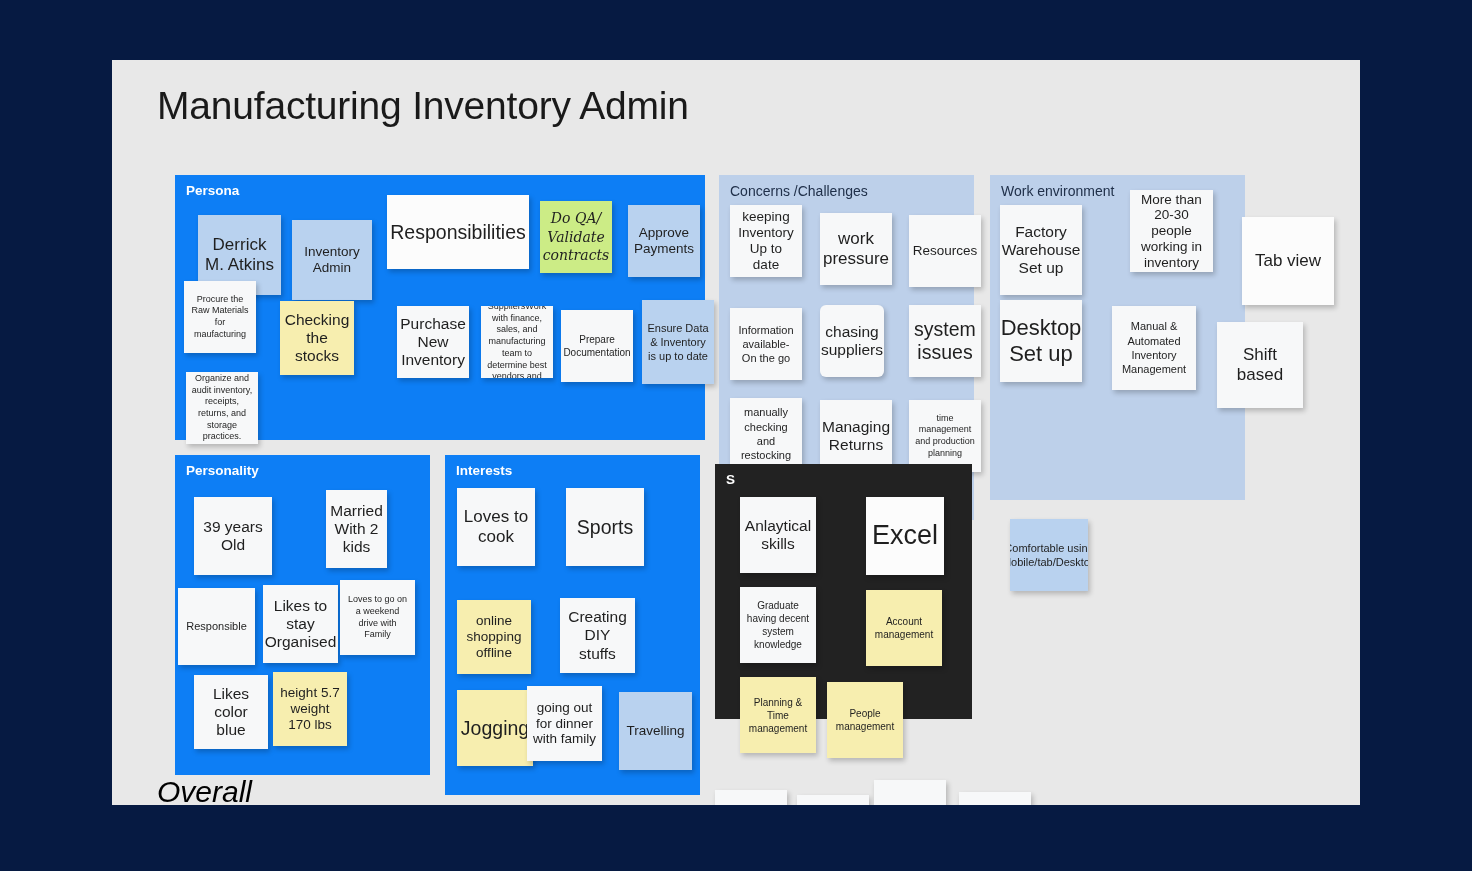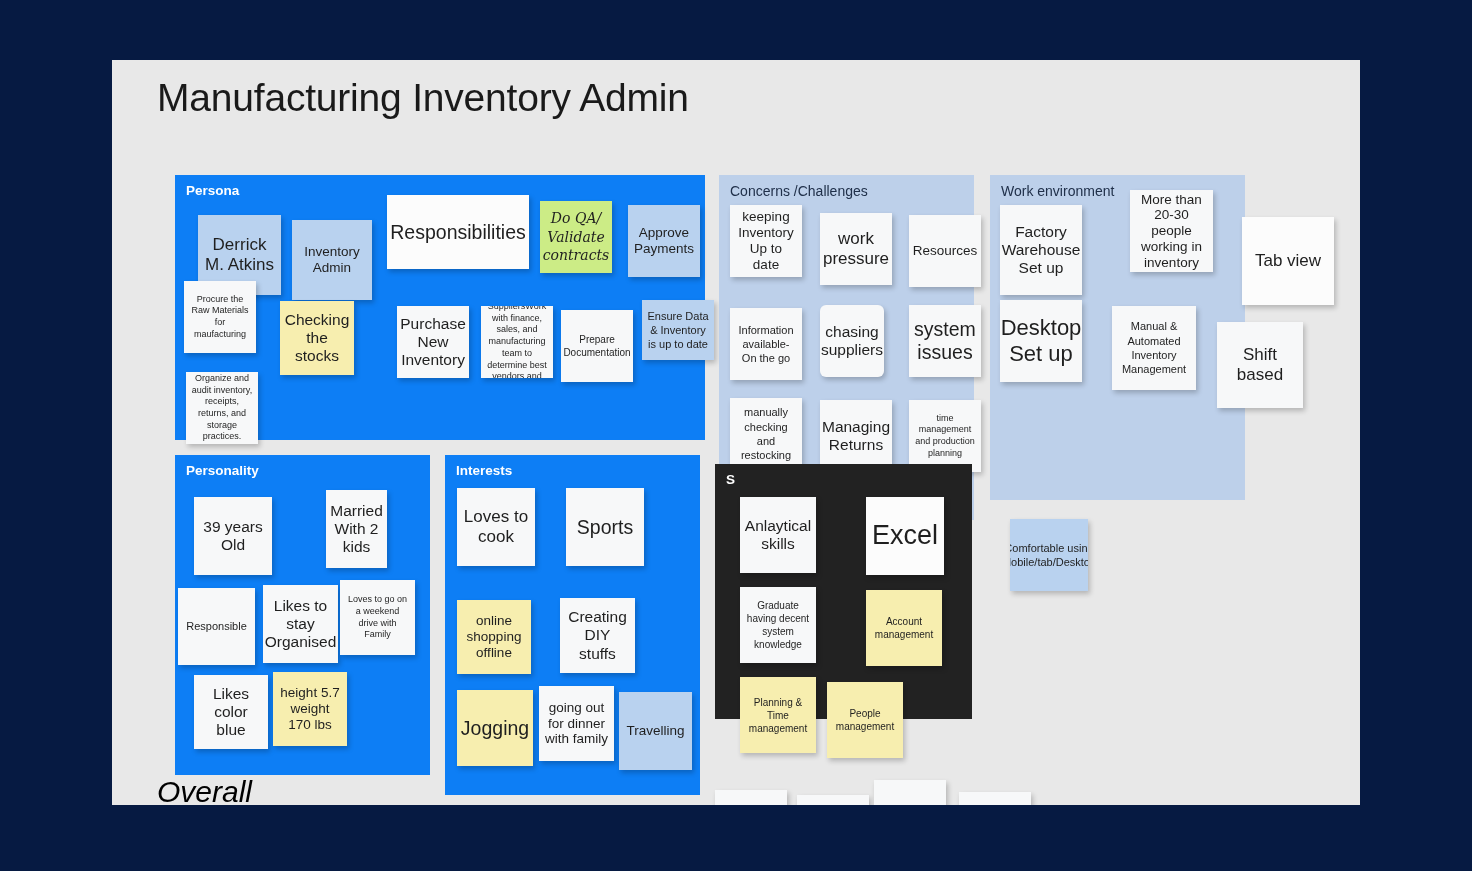--- a/index.html
+++ b/index.html
@@ -20,21 +20,21 @@
     top: 60px;
     width: 1248px;
     height: 745px;
     background: #e8e8e8;
     overflow: hidden;
   }
 
   #board-title {
     position: absolute;
     left: 45px;
-    top: 16px;
+    top: 24px;
     font-size: 39px;
     font-weight: 400;
     color: #1a1a1a;
     letter-spacing: -0.2px;
     white-space: nowrap;
   }
 
   .panel {
     position: absolute;
     box-sizing: border-box;
@@ -127,21 +127,21 @@
   <div class="note n-yellow fs15" style="left:168px; top:241px; width:74px; height:74px;">Checking the stocks</div>
 
   <div class="note n-white fs9" style="left:72px; top:221px; width:72px; height:72px;">Procure the Raw Materials for maufacturing</div>
 
   <div class="note n-white fs15" style="left:285px; top:246px; width:72px; height:72px;">Purchase New Inventory</div>
 
   <div class="note n-white fs9" style="left:369px; top:246px; width:72px; height:72px;">Evaluate SuppliersWork with finance, sales, and manufacturing team to determine best vendors and distributors</div>
 
   <div class="note n-white fs10" style="left:449px; top:250px; width:72px; height:72px;">Prepare Documentation</div>
 
-  <div class="note n-lblue fs11" style="left:530px; top:240px; width:72px; height:60px;">Ensure Data &amp; Inventory is up to date</div>
+  <div class="note n-lblue fs11" style="left:530px; top:240px; width:72px; height:84px;">Ensure Data &amp; Inventory is up to date</div>
 
   <div class="note n-white fs9" style="left:74px; top:312px; width:72px; height:72px;">Organize and audit inventory, receipts, returns, and storage practices.</div>
 
   <div class="panel panel-lblue" style="left:607px; top:115px; width:255px; height:345px;">
     <div class="panel-label lblue-label">Concerns /Challenges</div>
   </div>
 
   <div class="note n-white fs13" style="left:618px; top:145px; width:72px; height:72px;">keeping Inventory Up to date</div>
 
   <div class="note n-white fs17" style="left:708px; top:153px; width:72px; height:72px;">work pressure</div>
@@ -201,21 +201,21 @@
   <div class="note n-white fs17" style="left:345px; top:428px; width:78px; height:78px;">Loves to cook</div>
 
   <div class="note n-white fs19" style="left:454px; top:428px; width:78px; height:78px;">Sports</div>
 
   <div class="note n-yellow fs13" style="left:345px; top:540px; width:74px; height:74px;">online shopping offline</div>
 
   <div class="note n-white fs15" style="left:448px; top:538px; width:75px; height:75px;">Creating DIY stuffs</div>
 
   <div class="note n-yellow fs19" style="left:345px; top:630px; width:76px; height:76px;">Jogging</div>
 
-  <div class="note n-white fs13" style="left:427px; top:626px; width:75px; height:75px;">going out for dinner with family</div>
+  <div class="note n-white fs13" style="left:415px; top:626px; width:75px; height:75px;">going out for dinner with family</div>
 
   <div class="note n-lblue fs13" style="left:507px; top:632px; width:73px; height:78px;">Travelling</div>
 
   <div class="panel panel-dark" style="left:603px; top:404px; width:257px; height:255px;">
     <div class="panel-label dark-label">S</div>
   </div>
 
   <div class="note n-white fs15" style="left:628px; top:437px; width:76px; height:76px;">Anlaytical skills</div>
 
   <div class="note n-white2 fs27" style="left:754px; top:437px; width:78px; height:78px;">Excel</div>

